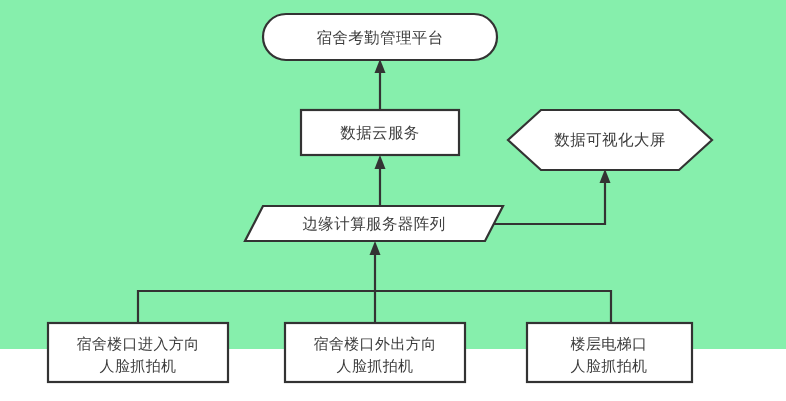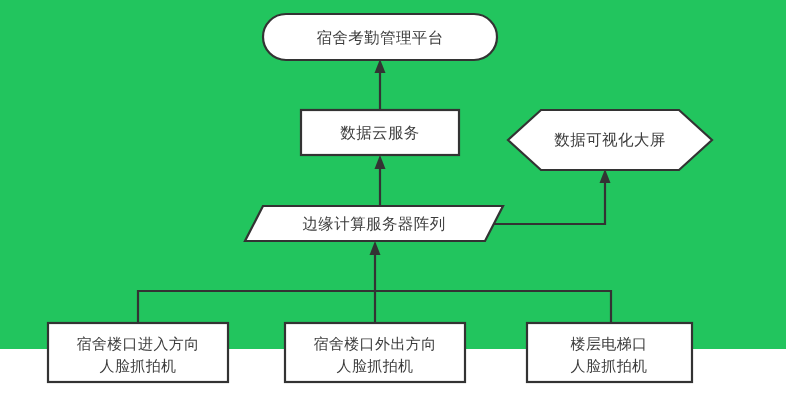--- a/index.html
+++ b/index.html
@@ -11,21 +11,21 @@
   body {
     width: 786px;
     height: 401px;
     overflow: hidden;
     font-family: "DejaVu Sans", "Liberation Sans", sans-serif;
   }
   #diagram-root {
     position: relative;
     width: 786px;
     height: 349px;
-    background: #22c55e;
+    background: #86efac;
   }
   svg.flowchart {
     display: block;
     width: 786px;
     height: 401px;
   }
   .node-shape {
     fill: #ffffff;
     stroke: #333333;
     stroke-width: 2.2;

